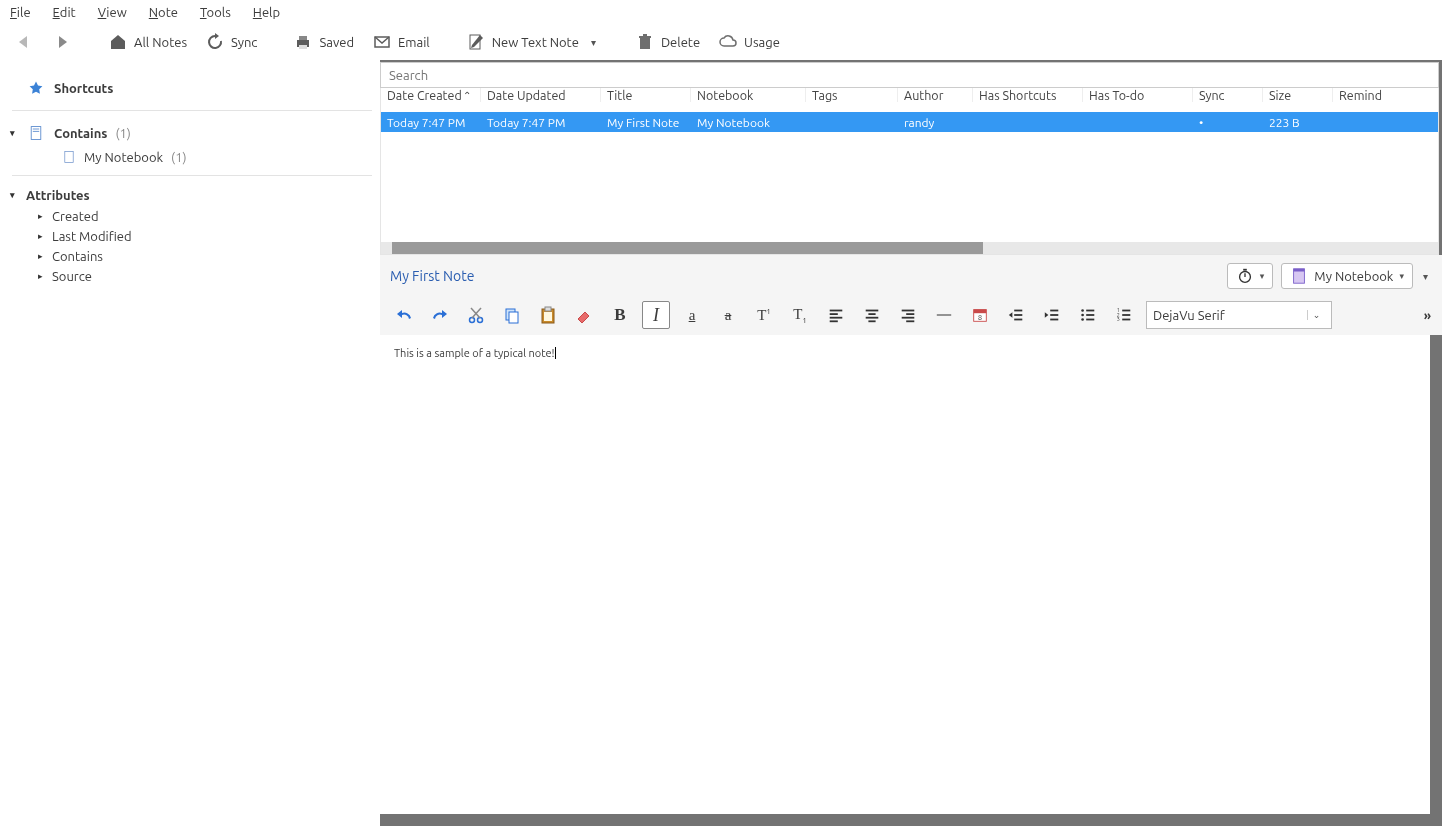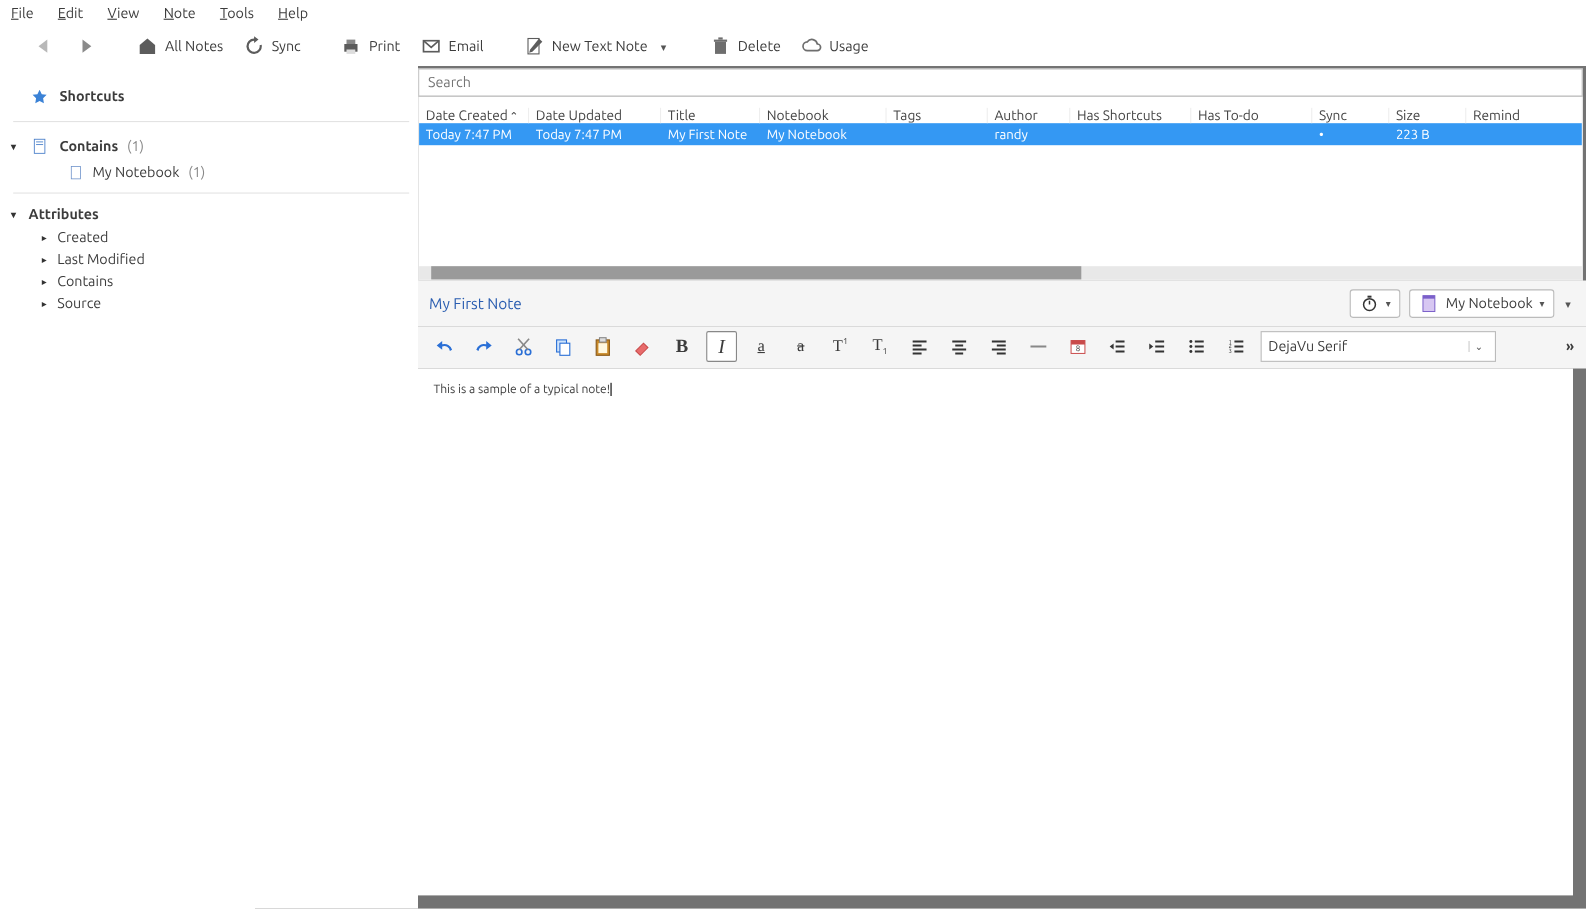--- a/index.html
+++ b/index.html
@@ -4,21 +4,21 @@
 <style>
 * { margin: 0; padding: 0; box-sizing: border-box; font-family: "Ubuntu", "Segoe UI", Arial, sans-serif; }
 body { width: 1442px; height: 826px; background: #fff; font-size: 13px; color: #3c3c3c; overflow: hidden; }
 
 
 .menubar { height: 24px; display: flex; align-items: center; padding: 0 10px; gap: 22px; }
 .menubar span { cursor: default; }
 .menubar span u { text-decoration: underline; }
 
 
-.toolbar { height: 36px; display: flex; align-items: center; padding: 0 24px; gap: 6px; }
+.toolbar { height: 36px; display: flex; align-items: center; padding: 0 8px; gap: 6px; }
 .tbtn { display: flex; align-items: center; gap: 6px; padding: 4px 6px; cursor: pointer; }
 .tico { width: 20px; height: 20px; display: flex; align-items: center; justify-content: center; }
 .tsep { width: 12px; }
 .chev { width: 14px; font-size: 10px; color: #555; padding-left: 6px; }
 
 
 .main { display: flex; height: calc(826px - 60px); }
 .sidebar { width: 380px; background: #fff; padding: 6px 0 6px 4px; overflow: hidden; }
 .content { flex: 1; display: flex; flex-direction: column; background: #737373; }
 
@@ -31,41 +31,41 @@
 .sitem .tri { position: absolute; left: 26px; font-size: 9px; color: #333; }
 .sitem2 { padding-left: 50px; }
 .cnt { color: #888; font-weight: normal; }
 
 
 .searchbar { background: #fff; border: 1px solid #ccc; margin: 2px 3px 0 0; }
 .searchbar input { width: 100%; border: none; padding: 5px 8px; font-size: 13px; outline: none; }
 
 
 .listwrap { background: #fff; margin: 0 3px 0 0; border: 1px solid #e5e5e5; border-top: none; }
-.cols { display: flex; align-items: flex-end; height: 24px; font-size: 12.5px; color: #444; }
+.cols { display: flex; align-items: flex-start; height: 24px; font-size: 12.5px; color: #444; }
 .col { padding: 0 6px; border-right: 1px solid #eee; white-space: nowrap; overflow: hidden; display: flex; align-items: center; gap: 2px; }
 .row { display: flex; align-items: center; height: 20px; font-size: 12px; }
 .row.sel { background: #3498f3; color: #fff; }
 .row .col { border: none; }
 .listbody { height: 130px; background: #fff; }
 .hscroll { height: 12px; background: #e8e8e8; display: flex; }
 .hscroll .thumb { width: 56%; background: #9a9a9a; margin-left: 1%; }
 
 
 .ntitle { display: flex; align-items: center; padding: 8px 10px 8px 10px; background: #f5f5f5; }
 .ntitle .name { color: #2a5db0; font-size: 14px; }
 .ntitle .spacer { flex: 1; }
 .nbtn { border: 1px solid #bbb; background: #fff; border-radius: 3px; padding: 3px 8px; display: flex; align-items: center; gap: 6px; margin-left: 8px; font-size: 13px; }
 .morebtn { font-size: 10px; color: #555; padding: 0 4px 0 10px; }
 
 
 .ftool { display: flex; align-items: center; padding: 4px 10px 6px 10px; gap: 8px; background: #f5f5f5; }
 .fbtn { width: 28px; height: 28px; display: flex; align-items: center; justify-content: center; cursor: pointer; border: 1px solid transparent; border-radius: 2px; }
 .fbtn.active { border-color: #888; background: #fff; }
-.fsel { width: 214px; height: 28px; border: 1px solid #bbb; display: flex; align-items: center; padding: 0 6px; background: #fff; }
+.fsel { width: 186px; height: 28px; border: 1px solid #bbb; display: flex; align-items: center; padding: 0 6px; background: #fff; }
 .fsel .dd { width: 18px; text-align: center; border-left: 1px solid #ccc; font-size: 9px; color: #555; margin-left: auto; }
 .ftool .exp { margin-left: auto; font-weight: bold; letter-spacing: 1px; }
 
 
 .editor { flex: 1; background: #fff; margin: 0 12px 12px 0; padding: 12px 14px; font-family: "DejaVu Serif", Georgia, serif; font-size: 11px; }
 .cursor { border-right: 1px solid #000; animation: none; }
 
 
 svg { display: block; }
 </style>
@@ -115,21 +115,21 @@
   </div>
   <div class="tsep"></div>
   <div class="tbtn">
     <span class="tico">
       <svg width="20" height="20" viewBox="0 0 20 20">
           <rect x="4" y="8" width="12" height="7" fill="#5c5c5c"></rect>
           <rect x="6" y="4" width="8" height="4" fill="#888"></rect>
           <rect x="6" y="13" width="8" height="4" fill="#ddd"></rect>
         </svg>
     </span>
-    <span>Print</span>
+    <span>Saved</span>
   </div>
   <div class="tbtn">
     <span class="tico">
       <svg width="20" height="20" viewBox="0 0 20 20">
           <rect x="3" y="5" width="14" height="10" fill="none" stroke="#5c5c5c" stroke-width="1.5"></rect>
           <path d="M3 5 L10 11 L17 5" fill="none" stroke="#5c5c5c" stroke-width="1.5"></path>
         </svg>
     </span>
     <span>Email</span>
   </div>

